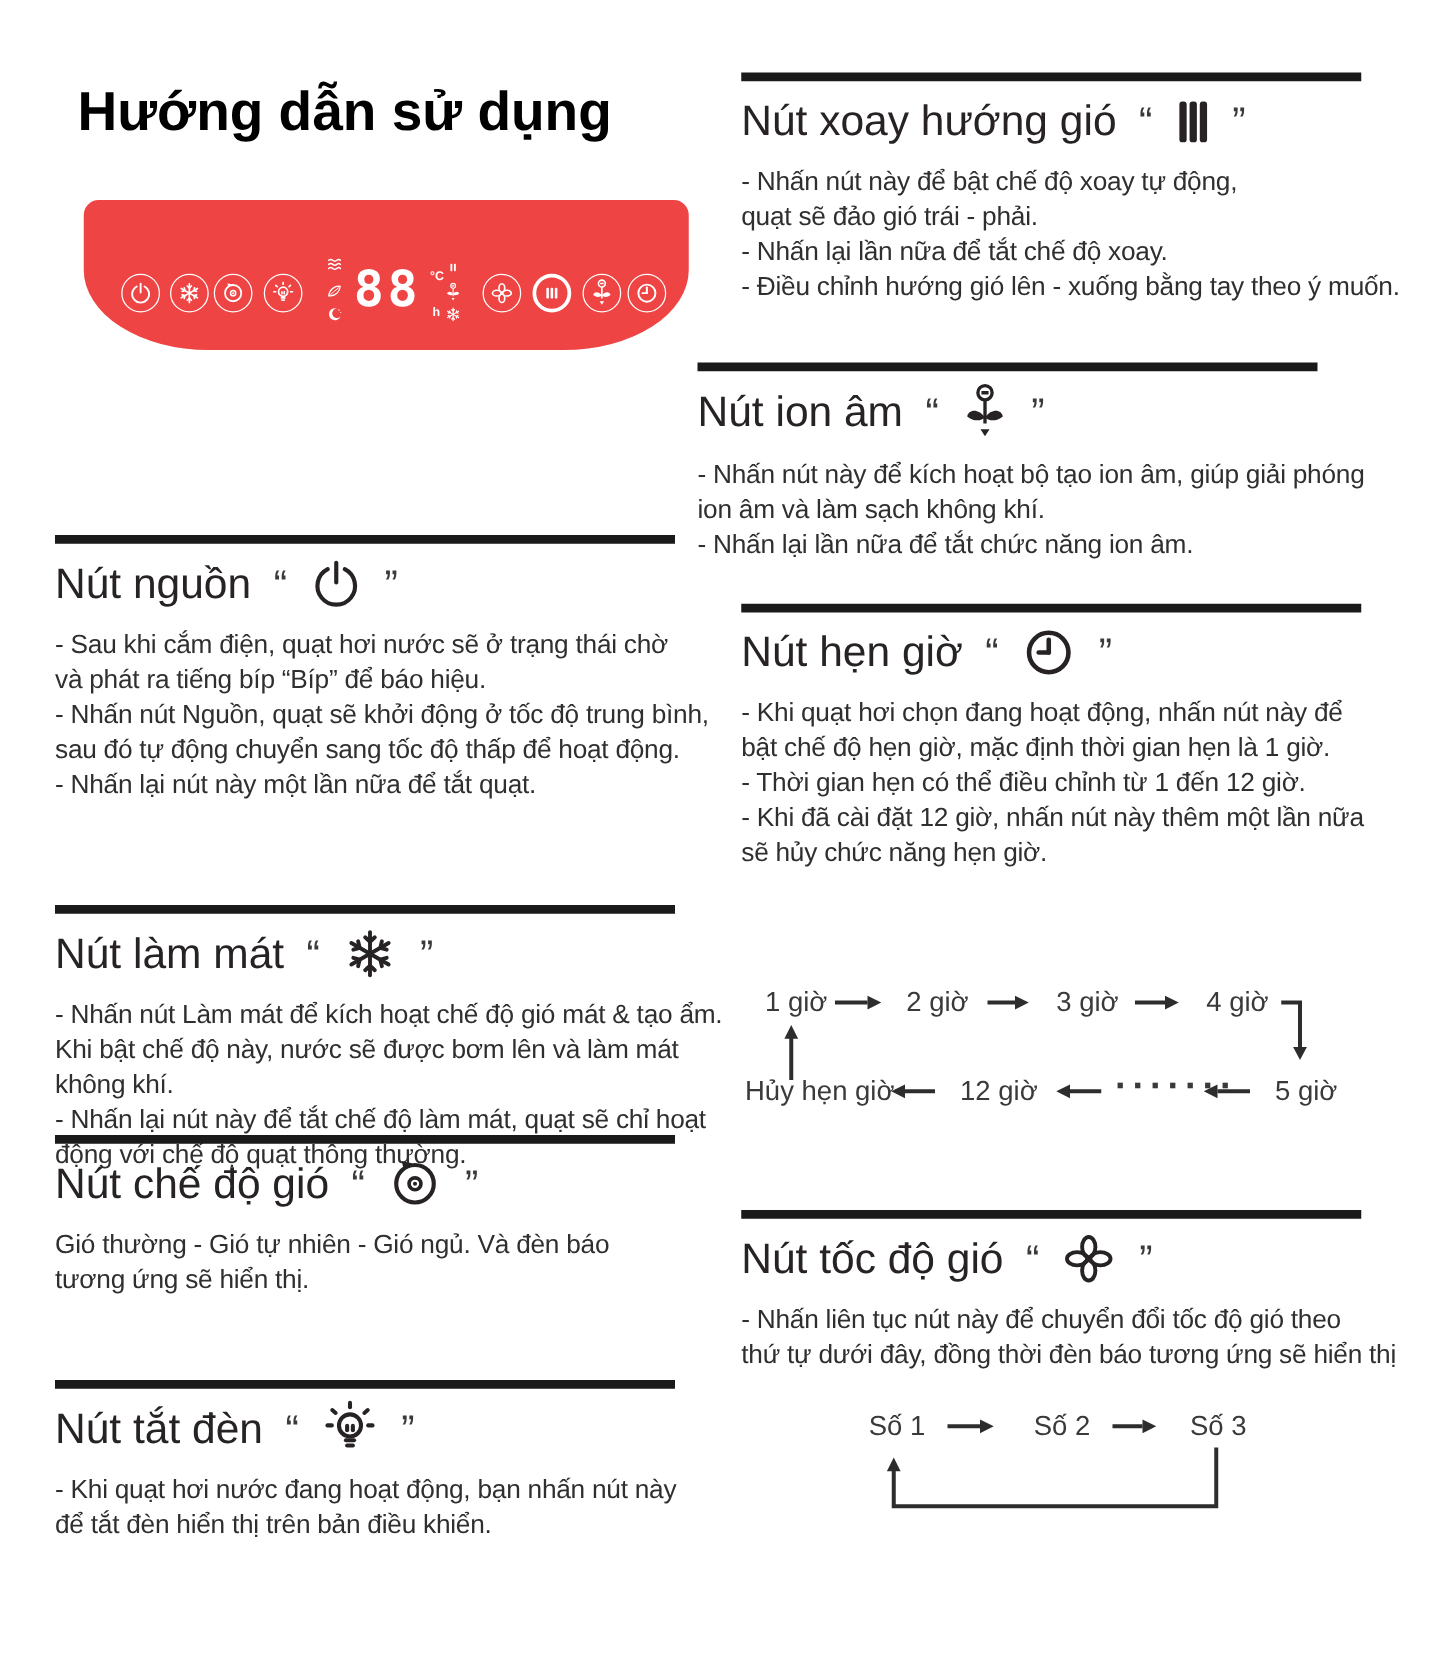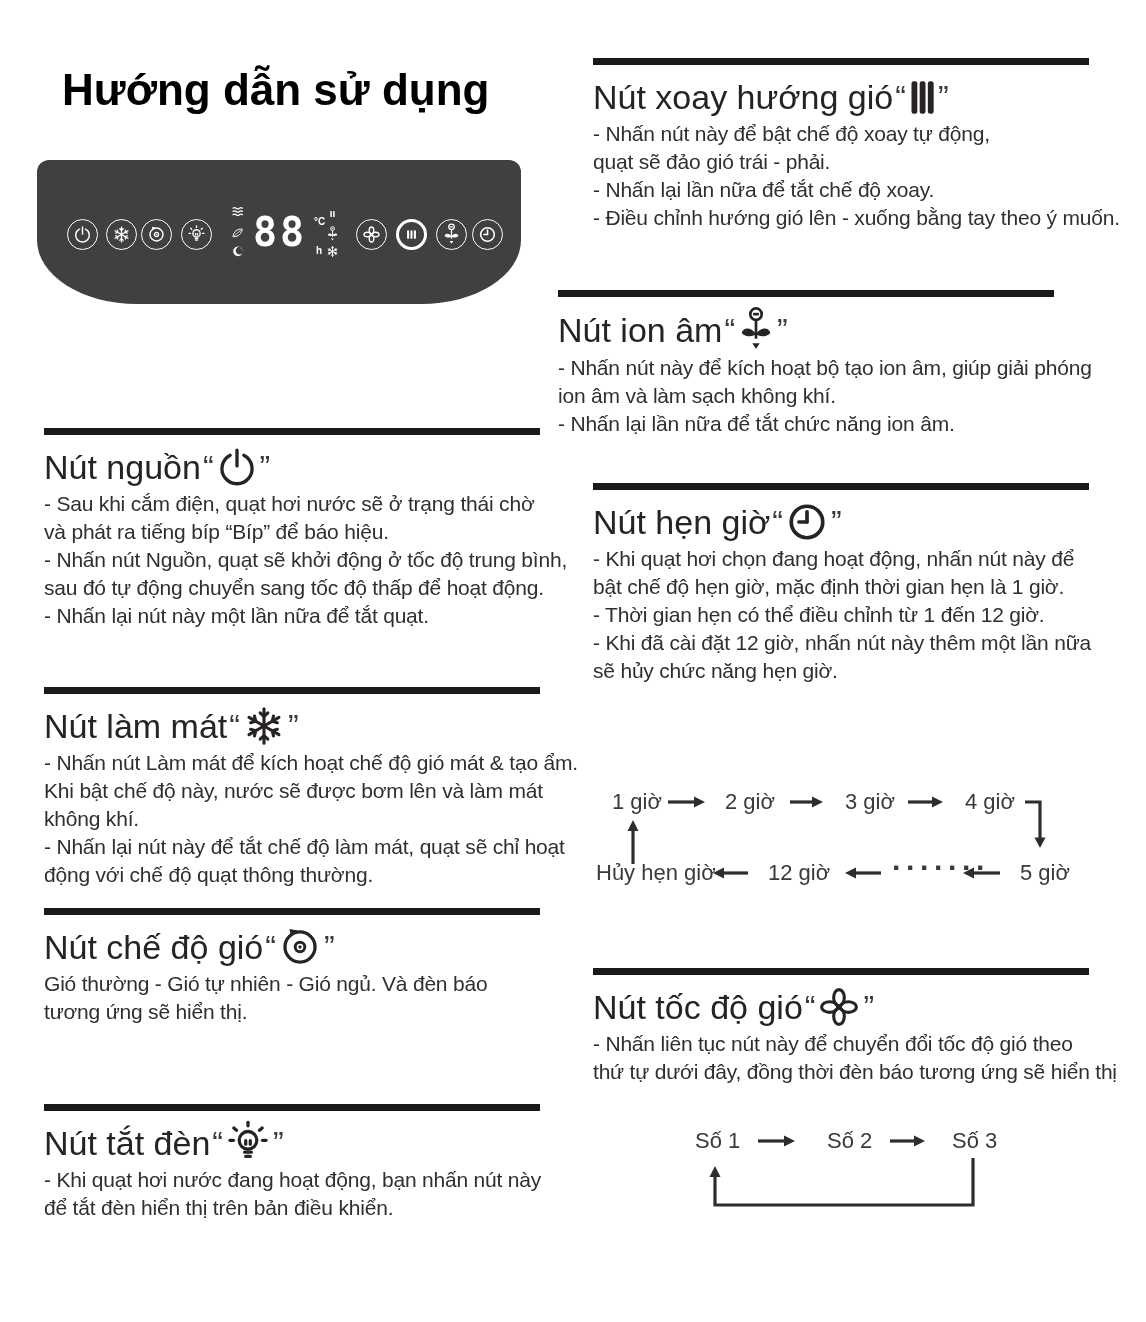--- a/index.html
+++ b/index.html
@@ -2,39 +2,39 @@
 <html><head>
 <meta charset="utf-8">
 <style>
   html,body{margin:0;padding:0;background:#ffffff;}
   body{width:1146px;height:1322px;font-family:"Liberation Sans",sans-serif;color:#2f2f2f;}
   .page{position:relative;width:1146px;height:1322px;overflow:hidden;background:#fff;}
 
   .page-title{position:absolute;left:62px;top:36px;font-size:44px;font-weight:bold;color:#000000;letter-spacing:0;}
 
   
-  .panel{position:absolute;left:37px;top:160px;width:484px;height:144px;background:#404040;
+  .panel{position:absolute;left:67px;top:160px;width:484px;height:120px;background:#ef4444;
          border-radius:12px 12px 100px 100px / 12px 12px 64px 64px;}
   .pbtn{position:absolute;width:31px;height:31px;border:1.8px solid #fff;border-radius:50%;
         box-sizing:border-box;display:flex;align-items:center;justify-content:center;color:#fff;}
   .pbtn svg{width:19px;height:19px;}
   .pbtn.strong{border-width:3px;}
   .pind{position:absolute;color:#fff;display:flex;align-items:center;justify-content:center;}
   .pind svg{width:13px;height:13px;}
   .pind.tall svg{height:16px;}
   .display{position:absolute;left:216px;top:52px;font-family:"DejaVu Sans Mono",monospace;
            font-weight:bold;font-size:40px;line-height:40px;color:#fff;letter-spacing:3px;}
   .unit{position:absolute;color:#fff;font-size:10px;font-weight:bold;}
 
   
   .sec{position:absolute;width:524px;}
   .sec .rule{height:7px;background:#1a1a1a;width:496px;}
-  .sec h2{margin:9px 0 0 0;font-size:34px;font-weight:400;color:#272324;display:flex;align-items:center;gap:2px;line-height:46px;}
+  .sec h2{margin:9px 0 0 0;font-size:34px;font-weight:400;color:#272324;display:flex;align-items:center;gap:18px;line-height:46px;}
   .sec h2 .q{font-size:32px;color:#3a3a3a;}
-  .sec .body{font-size:21px;line-height:28px;letter-spacing:-0.2px;color:#2f2f2f;}
+  .sec .body{margin-top:12px;font-size:21px;line-height:28px;letter-spacing:-0.2px;color:#2f2f2f;}
   .line{white-space:nowrap;}
   .hicon{color:#272324;flex:0 0 auto;}
 
   .diagram{position:absolute;}
   .diagram text{font-family:"Liberation Sans",sans-serif;font-size:22px;fill:#3a3a3a;}
   .diagram .arr{stroke:#2d2d2d;stroke-width:3.2;fill:none;}
   .diagram .head{fill:#2d2d2d;stroke:none;}
   .diagram .dots{font-size:30px;font-weight:bold;letter-spacing:4px;}
 
   .defs-hidden{position:absolute;width:0;height:0;overflow:hidden;}
@@ -222,21 +222,21 @@
     </h2>
     <div class="body">
       <div class="line">- Sau khi cắm điện, quạt hơi nước sẽ ở trạng thái chờ</div>
       <div class="line">và phát ra tiếng bíp “Bíp” để báo hiệu.</div>
       <div class="line">- Nhấn nút Nguồn, quạt sẽ khởi động ở tốc độ trung bình,</div>
       <div class="line">sau đó tự động chuyển sang tốc độ thấp để hoạt động.</div>
       <div class="line">- Nhấn lại nút này một lần nữa để tắt quạt.</div>
     </div>
   </div>
 
-  <div class="sec" style="left:44px;top:687px">
+  <div class="sec" style="left:44px;top:724px">
     <div class="rule"></div>
     <h2>
       <span>Nút làm mát</span>
       <span class="q">“</span>
       <svg class="hicon" viewBox="0 0 24 24" width="44" height="44">
           <use href="#g-snow"></use>
         </svg>
       <span class="q">”</span>
     </h2>
     <div class="body">

